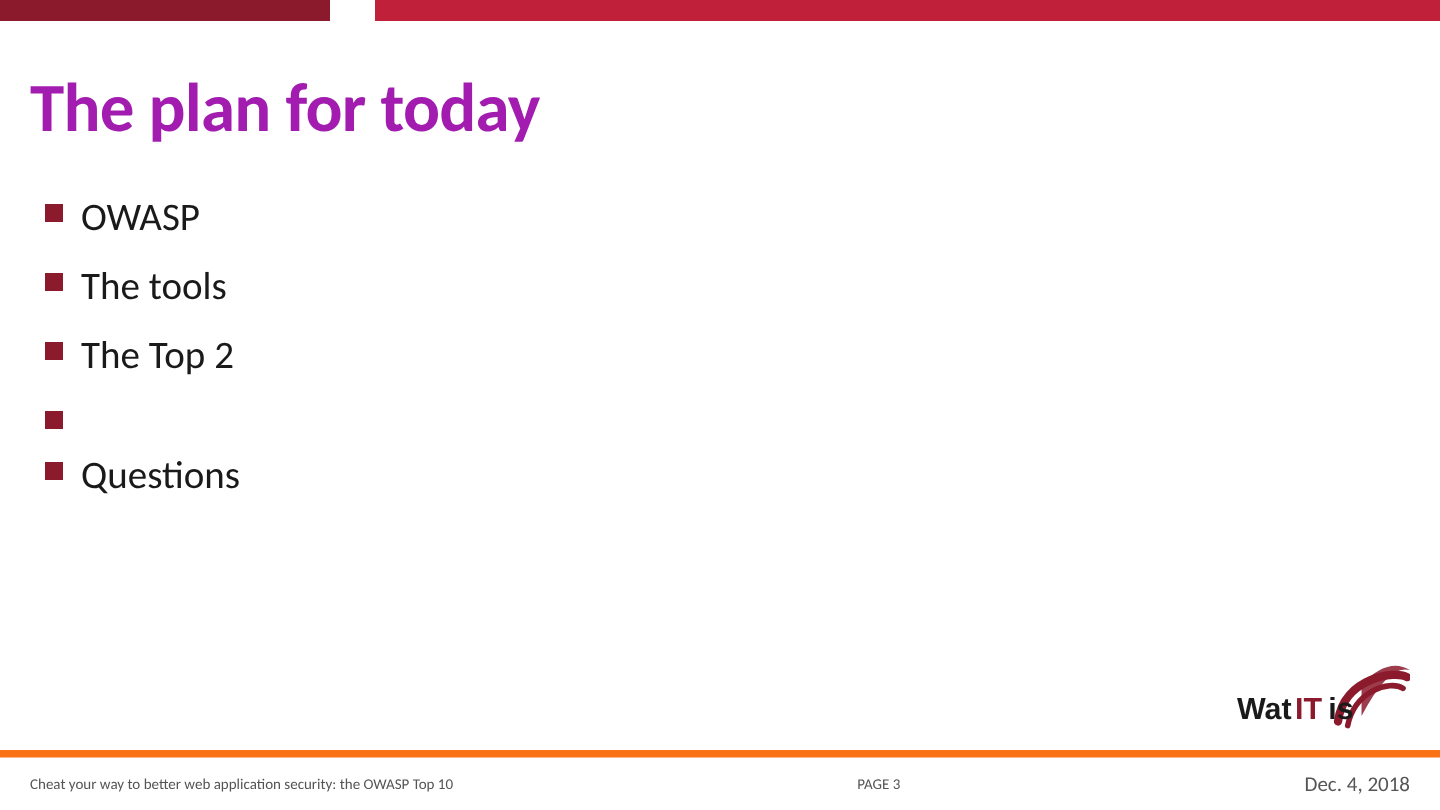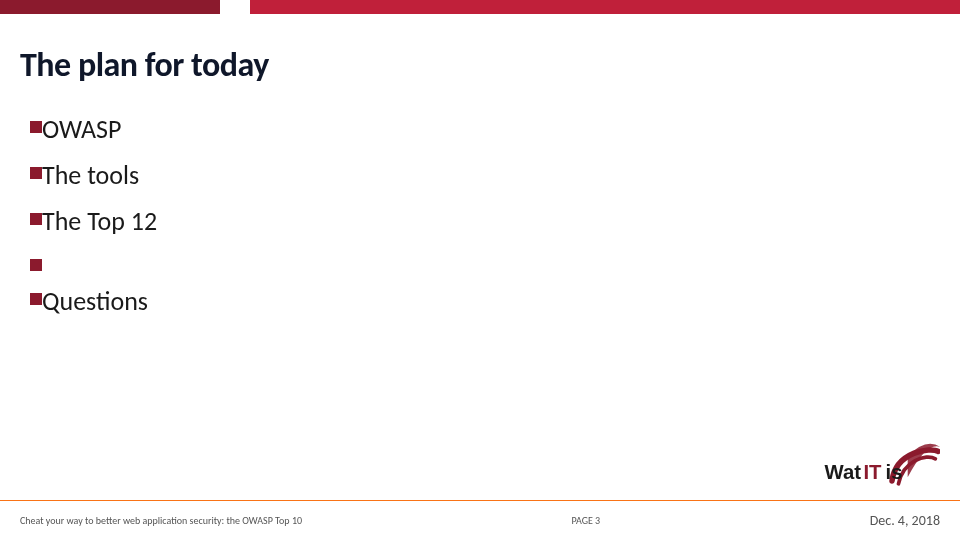--- a/index.html
+++ b/index.html
@@ -42,38 +42,39 @@
     .main-content {
       position: absolute;
       top: 14px;
       left: 0;
       right: 0;
       bottom: 40px;
       padding: 30px 40px 20px 20px;
     }
 
     .page-title {
-      font-size: 34px;
+      font-size: 46px;
       font-weight: 700;
-      color: #0f172a;
+      color: #a21caf;
       margin-bottom: 28px;
       letter-spacing: -0.5px;
     }
 
     .bullet-list {
       list-style: none;
       padding-left: 10px;
     }
 
     .bullet-list li {
       font-size: 26px;
       color: #1a1a1a;
       margin-bottom: 14px;
       display: flex;
       align-items: flex-start;
+      gap: 12px;
     }
 
     .bullet-square {
       display: inline-block;
       width: 12px;
       height: 12px;
       background: #8B1A2D;
       margin-top: 8px;
       flex-shrink: 0;
     }
@@ -82,21 +83,21 @@
     .footer {
       position: absolute;
       bottom: 0;
       left: 0;
       right: 0;
       height: 40px;
       display: flex;
       align-items: center;
       justify-content: space-between;
       padding: 0 20px;
-      border-top: 1px solid #f97316;
+      border-top: 5px solid #f97316;
     }
 
     .footer-left {
       font-size: 10px;
       color: #555;
     }
 
     .footer-center {
       font-size: 10px;
       color: #555;
@@ -141,21 +142,21 @@
     <li>
       <span class="bullet-square"></span>
       <span>OWASP</span>
     </li>
     <li>
       <span class="bullet-square"></span>
       <span>The tools</span>
     </li>
     <li>
       <span class="bullet-square"></span>
-      <span>The Top 12</span>
+      <span>The Top 2</span>
     </li>
     <li>
       <span class="bullet-square"></span>
     </li>
     <li>
       <span class="bullet-square"></span>
       <span>Questions</span>
     </li>
   </ul>
 </div>

